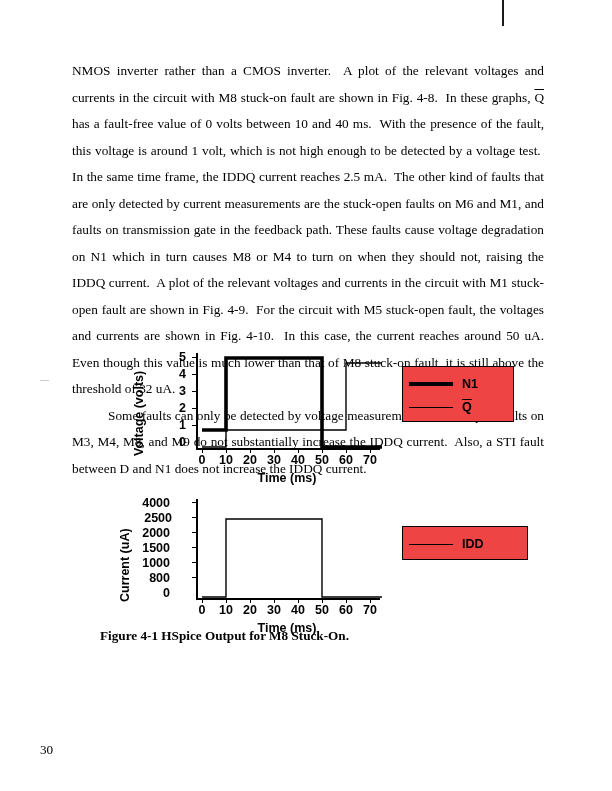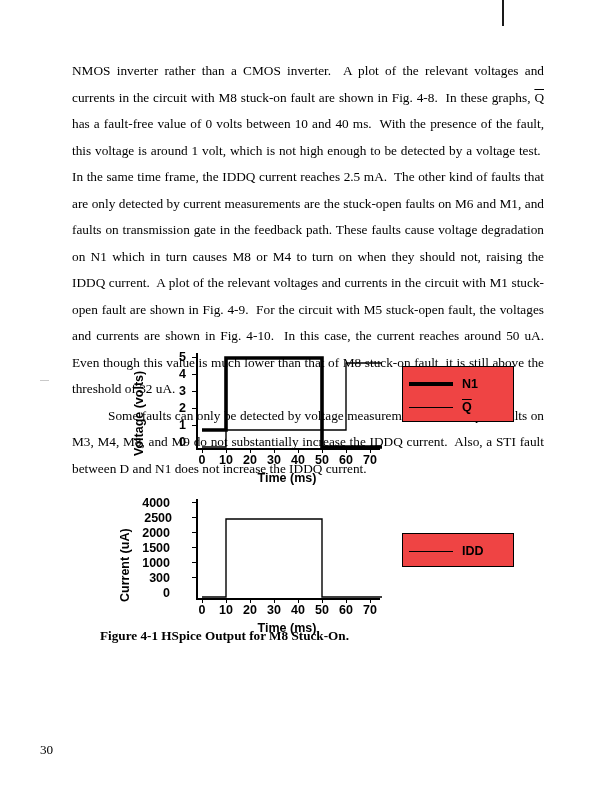--- a/index.html
+++ b/index.html
@@ -260,21 +260,21 @@
 
   <div class="chart-block second" style="margin-top:10px;">
 
     <div class="ylabel" style="left:46px; top:4px; height:104px;">Current (uA)</div>
 
     <div class="ytick" style="left:58px; top:2px;">4000</div>
     <div class="ytick" style="left:60px; top:17px;">2500</div>
     <div class="ytick" style="left:58px; top:32px;">2000</div>
     <div class="ytick" style="left:58px; top:47px;">1500</div>
     <div class="ytick" style="left:58px; top:62px;">1000</div>
-    <div class="ytick" style="left:58px; top:77px;">300</div>
+    <div class="ytick" style="left:58px; top:77px;">800</div>
     <div class="ytick" style="left:58px; top:92px;">0</div>
 
     <div class="axis-v" style="left:124px; top:5px; height:100px;"></div>
     <div class="axis-h" style="left:124px; top:104px; width:184px;"></div>
 
     <div class="tickmark-y" style="left:120px; top:8px;"></div>
     <div class="tickmark-y" style="left:120px; top:23px;"></div>
     <div class="tickmark-y" style="left:120px; top:38px;"></div>
     <div class="tickmark-y" style="left:120px; top:53px;"></div>
     <div class="tickmark-y" style="left:120px; top:68px;"></div>
@@ -300,21 +300,21 @@
 
     <div class="xlabel" style="left:150px; top:127px; width:130px;">Time (ms)</div>
 
     <div class="plotarea" style="left:124px; top:5px;">
       <svg width="186" height="102" viewBox="0 0 186 102">
 
         <polyline points="6,98 30,98 30,20 126,20 126,98 186,98" fill="none" stroke="#000" stroke-width="1.4"></polyline>
       </svg>
     </div>
 
-    <div class="legend-box" style="left:330px; top:39px; width:112px; height:34px;">
+    <div class="legend-box" style="left:330px; top:32px; width:126px; height:34px;">
       <div class="legend-row" style="left:6px; top:10px;">
         <span class="legend-line" style="border-top-width:1.5px;"></span>
         <span class="legend-text">IDD</span>
       </div>
     </div>
   </div>
 </div>
 
 <div class="fig-caption">Figure 4-1 HSpice Output for M8 Stuck-On.</div>
 

